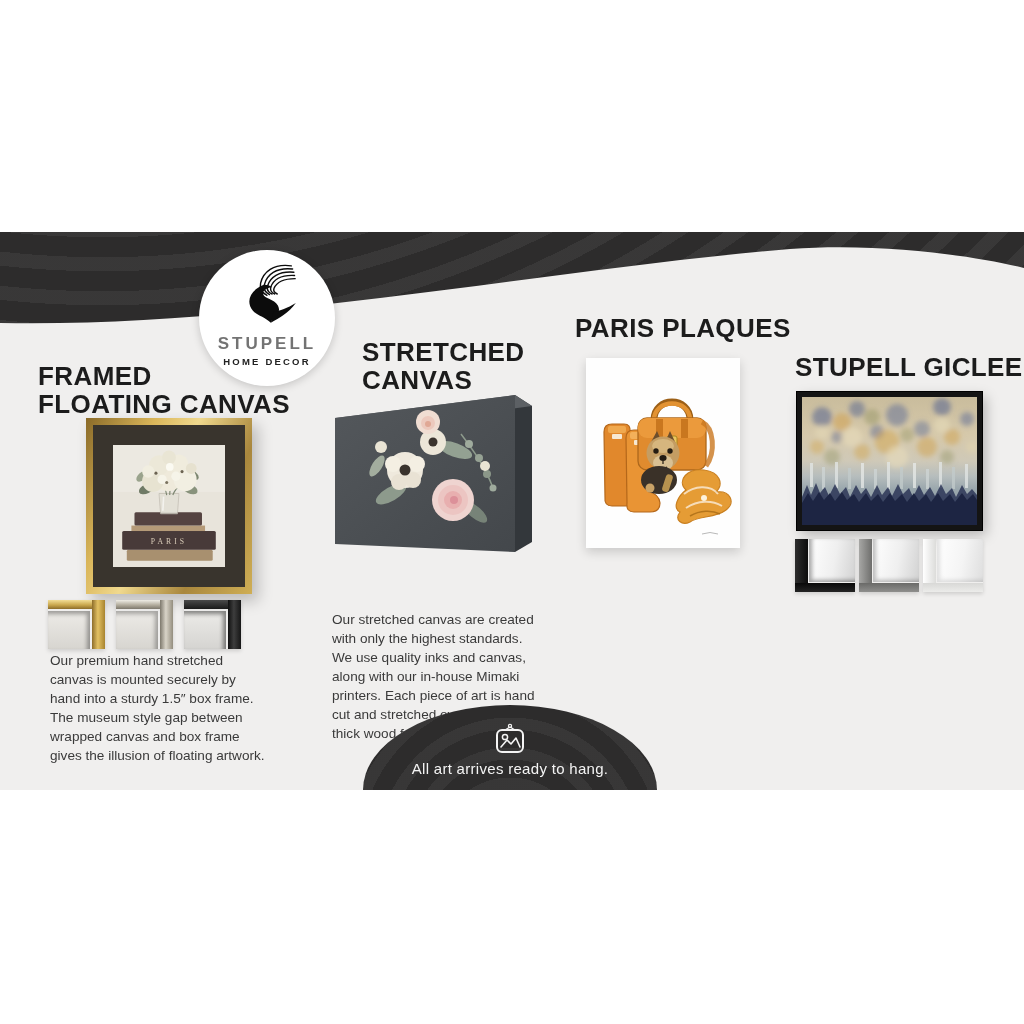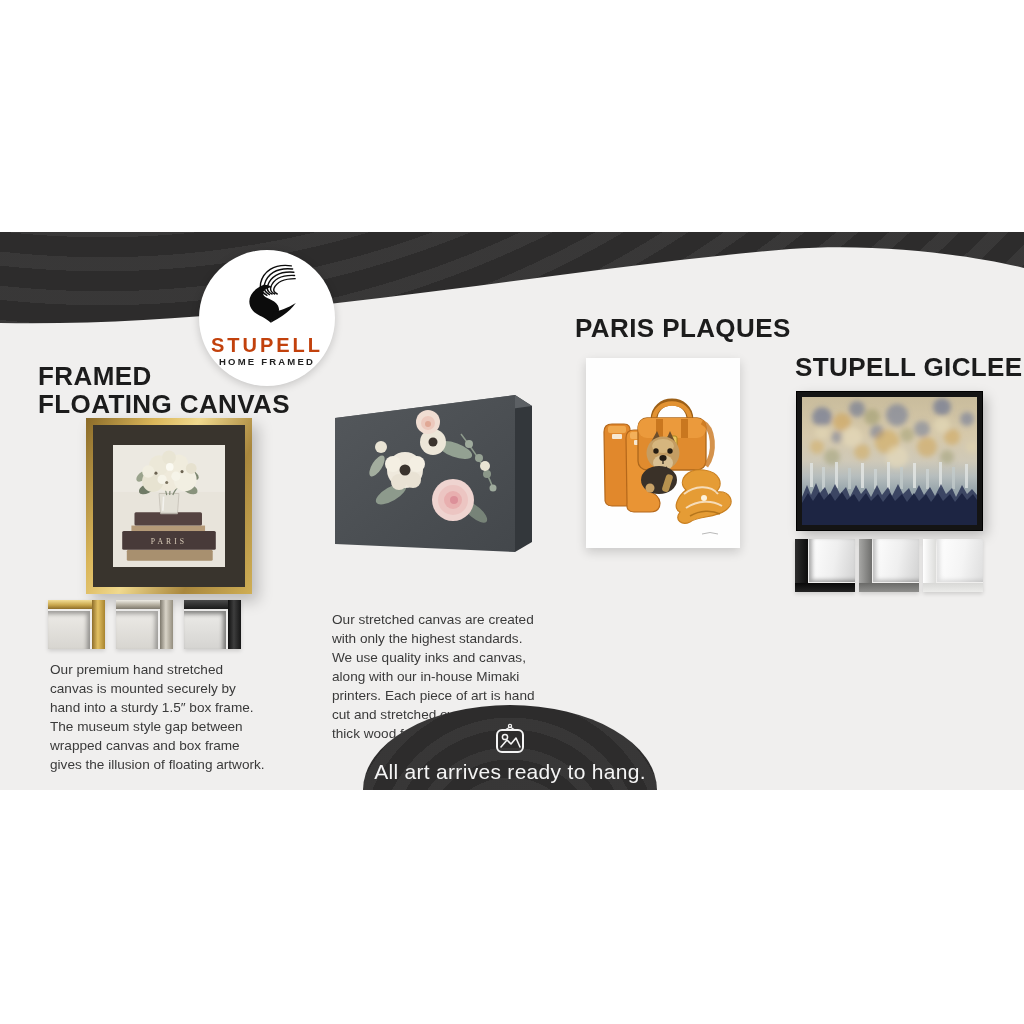--- a/index.html
+++ b/index.html
@@ -7,21 +7,21 @@
          font-family:"Liberation Sans",sans-serif;color:#1e1e1e;}
   .banner{position:absolute;left:0;top:232px;width:1024px;height:558px;
           background-color:#2d2c2c;
           background-image:repeating-radial-gradient(circle at 10% -160%,rgba(255,255,255,.055) 0 14px,rgba(255,255,255,0) 14px 34px);
           overflow:hidden;}
   .gray-shape{position:absolute;left:0;top:0;width:1024px;height:558px;display:block;}
   
   .logo{position:absolute;left:199px;top:18px;width:136px;height:136px;border-radius:50%;
         background:#fff;box-shadow:0 2px 8px rgba(0,0,0,.18);text-align:center;}
   .logo svg.swoosh{position:absolute;left:36px;top:8px;width:64px;height:72px;}
-  .logo .brand{position:absolute;left:0;right:0;top:84px;font-size:20px;font-weight:600;letter-spacing:3px;color:#c2410c;}
+  .logo .brand{position:absolute;left:0;right:0;top:84px;font-size:17px;font-weight:600;letter-spacing:3px;color:#737373;}
   .logo .tagline{position:absolute;left:0;right:0;top:106px;font-size:9.5px;font-weight:600;letter-spacing:2.2px;color:#222;}
   
   .col-title{position:absolute;font-size:26px;line-height:28px;font-weight:700;letter-spacing:.4px;
              color:#1c1c1c;white-space:pre-line;}
   .col-text{position:absolute;font-size:13.6px;line-height:19px;color:#3a3a3a;white-space:pre-line;}
   
   .float-frame{position:absolute;left:86px;top:186px;width:166px;height:176px;padding:7px;box-sizing:border-box;
                background:linear-gradient(115deg,#8a6a28,#dab65a 28%,#f0d98e 46%,#a9873d 72%,#cfae55);
                box-shadow:6px 7px 14px rgba(0,0,0,.22);}
   .float-gap{width:100%;height:100%;background:#39342d;padding:20px;box-sizing:border-box;}
@@ -41,21 +41,21 @@
   .giclee-frame{position:absolute;left:797px;top:160px;width:185px;height:138px;box-sizing:border-box;
                 border:5px solid #141414;outline:1px solid #000;background:#222;
                 box-shadow:4px 5px 12px rgba(0,0,0,.25);}
   .giclee-frame svg{display:block;width:100%;height:100%;}
   
   .dome{position:absolute;left:363px;top:473px;width:294px;height:85px;
         border-radius:147px 147px 0 0 / 85px 85px 0 0;background-color:#2d2c2c;
         background-image:repeating-radial-gradient(circle at 50% 170%,rgba(255,255,255,.05) 0 12px,rgba(255,255,255,0) 12px 30px);
         text-align:center;}
   .dome .hang-icon{position:absolute;left:50%;top:18px;transform:translateX(-50%);width:42px;height:34px;}
-  .dome .hang-text{position:absolute;left:0;right:0;top:55px;color:#f4f4f4;font-size:21px;letter-spacing:.3px;}
+  .dome .hang-text{position:absolute;left:0;right:0;top:55px;color:#f4f4f4;font-size:15px;letter-spacing:.3px;}
 </style>
 </head>
 <body>
 
 <div class="stage">
 
   <div class="banner">
 
     <svg class="gray-shape" viewBox="0 0 1024 558" preserveAspectRatio="none">
       <path d="M0,91 C260,96 540,38 790,17 C880,10 975,24 1024,36 L1024,558 L0,558 Z" fill="#f0efee"></path>
@@ -115,27 +115,29 @@
         <div class="bar" style="top:0;right:0;bottom:0;width:13px;background:linear-gradient(90deg,#7d786c,#d9d4c8 45%,#938d7e);"></div>
         <div class="cv" style="top:11px;left:0;right:15px;bottom:0;background:linear-gradient(180deg,#edebe7,#d7d5d0);box-shadow:inset -3px 3px 4px rgba(0,0,0,.3);"></div>
       </div>
       <div class="corner" style="width:57px;height:49px;">
         <div class="bar" style="top:0;left:0;right:0;height:9px;background:linear-gradient(180deg,#4a4a4a,#1a1a1a);"></div>
         <div class="bar" style="top:0;right:0;bottom:0;width:13px;background:linear-gradient(90deg,#101010,#3d3d3d 45%,#161616);"></div>
         <div class="cv" style="top:11px;left:0;right:15px;bottom:0;background:linear-gradient(180deg,#ecebe8,#d5d4d1);box-shadow:inset -3px 3px 4px rgba(0,0,0,.45);"></div>
       </div>
     </div>
 
-    <div class="col-text" style="left:50px;top:428px;width:218px;">Our premium hand stretched
+    <div class="col-text" style="left:50px;top:419px;width:218px;">Our premium hand stretched
 canvas is mounted securely by
 hand into a sturdy 1.5″ box frame.
 The museum style gap between
 wrapped canvas and box frame
 gives the illusion of floating artwork.</div>
 
+    <div class="col-title" style="left:362px;top:106px;">STRETCHED
+CANVAS</div>
 
     <svg class="stretch-canvas" viewBox="0 0 212 168">
       <defs>
         <clipPath id="cfront">
             <polygon points="2,26 182,3 182,160 2,152"></polygon>
           </clipPath>
         <linearGradient id="cg" x1="0" y1="0" x2="1" y2="1">
           <stop offset="0" stop-color="#54585c"></stop>
             <stop offset="1" stop-color="#42464a"></stop>
         </linearGradient>
@@ -337,17 +339,17 @@
           <path d="M88,6 C60,2 44,16 40,33 C38,42 42,48 50,52"></path>
           <path d="M90,11 C64,8 50,20 46,35 C44,43 48,48 54,51"></path>
           <path d="M92,16 C68,14 55,24 51,37 C49,44 53,48 58,50"></path>
           <path d="M93,21 C72,20 60,28 56,39 C54,45 58,48 62,50"></path>
           <path d="M94,26 C76,26 65,32 61,41 C59,46 62,48 66,50"></path>
         </g>
         <path d="M44,36 C24,44 16,62 28,76 C35,84 47,86 56,95 C58,84 74,82 67,68 C61,57 46,58 44,50 C43,45 48,41 58,39 C52,36 48,35 44,36 Z" fill="#0c0c0c"></path>
         <path d="M56,95 C68,88 84,80 95,64 C82,72 70,76 60,78 Z" fill="#0c0c0c"></path>
       </svg>
       <div class="brand">STUPELL</div>
-      <div class="tagline">HOME FRAMED</div>
+      <div class="tagline">HOME DECOR</div>
     </div>
 
   </div>
 </div>
 
 </body></html>

